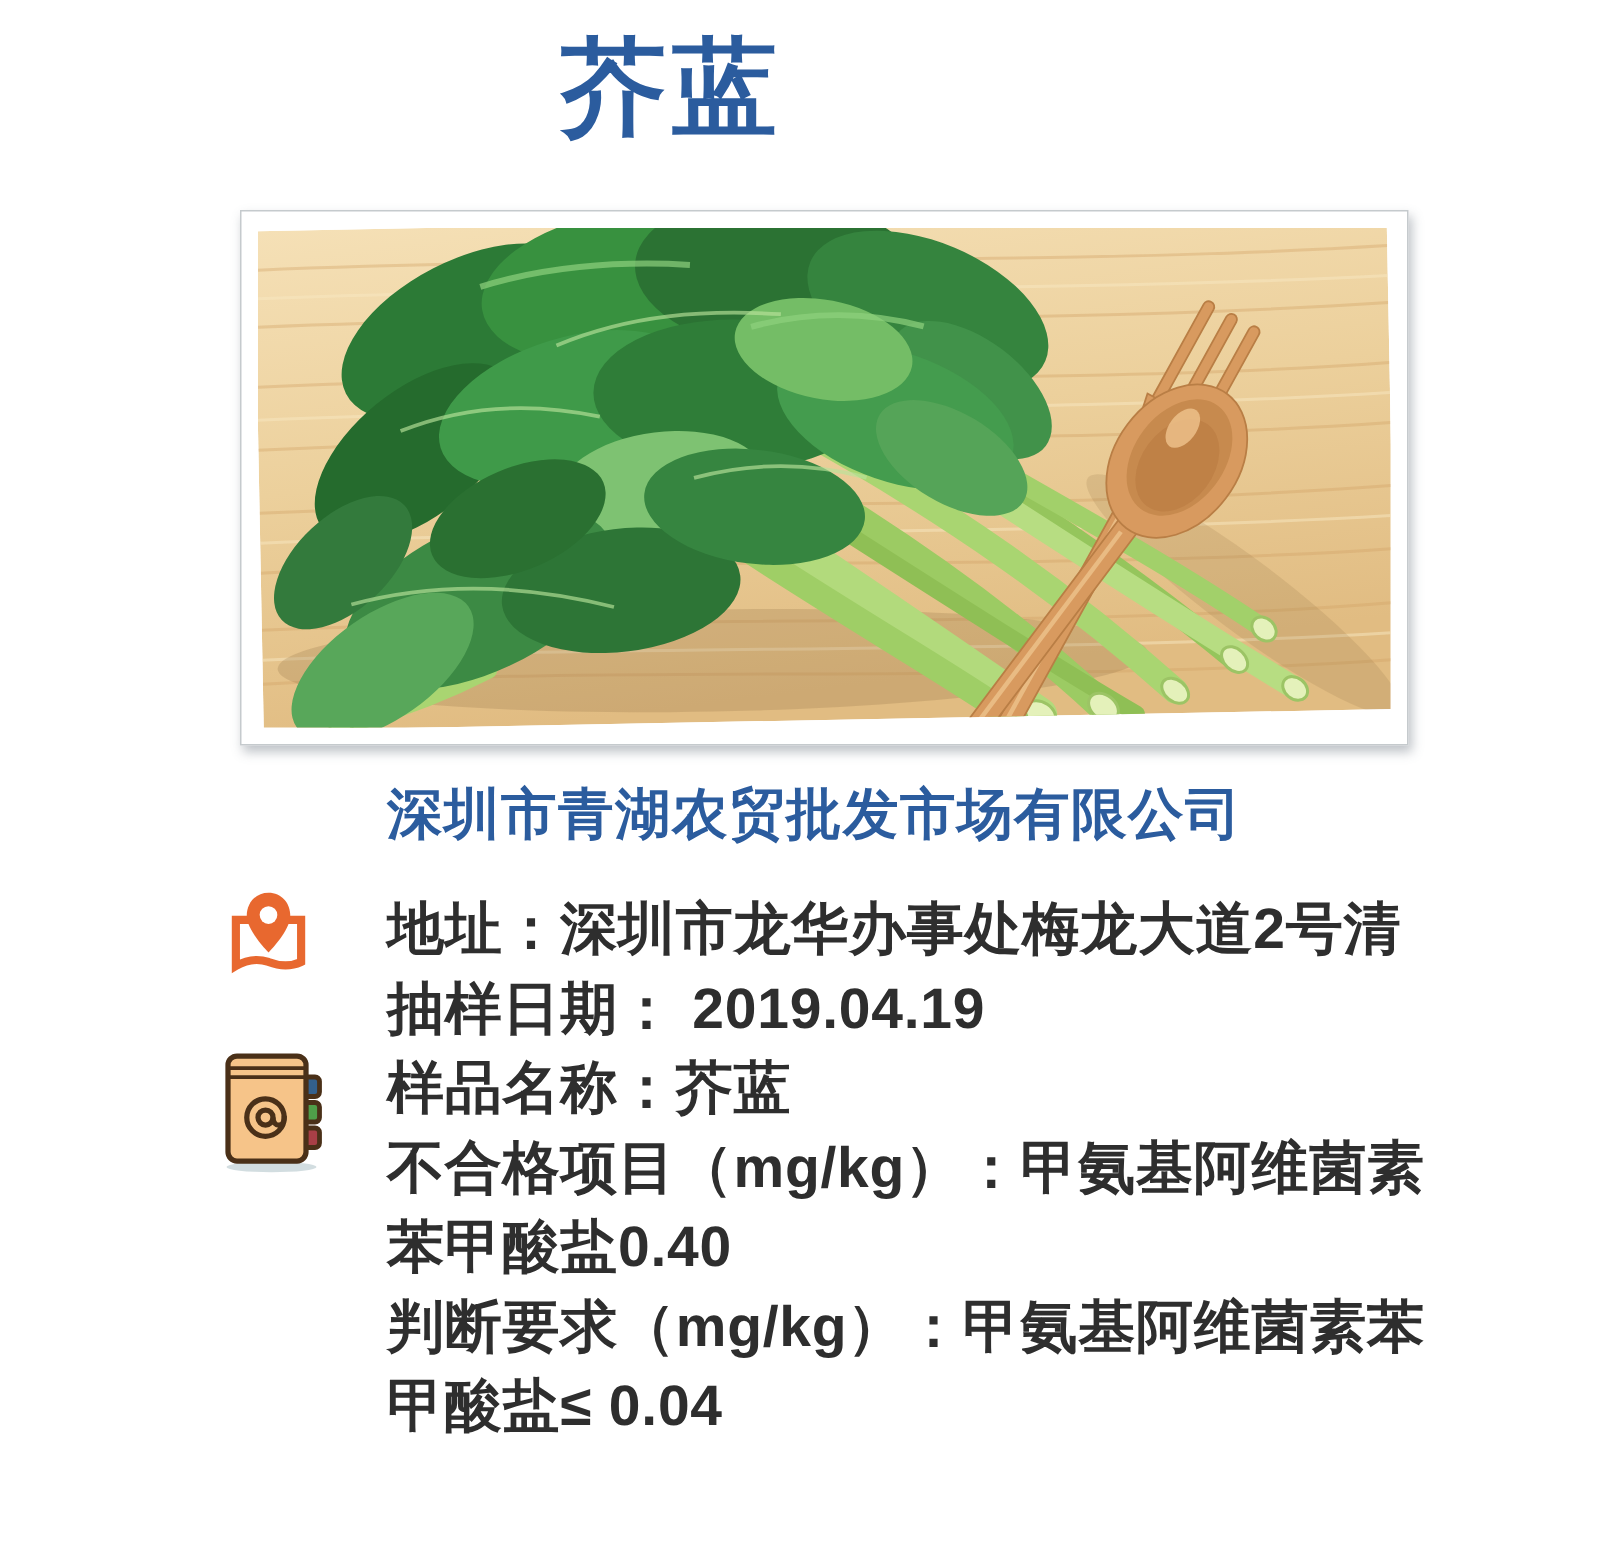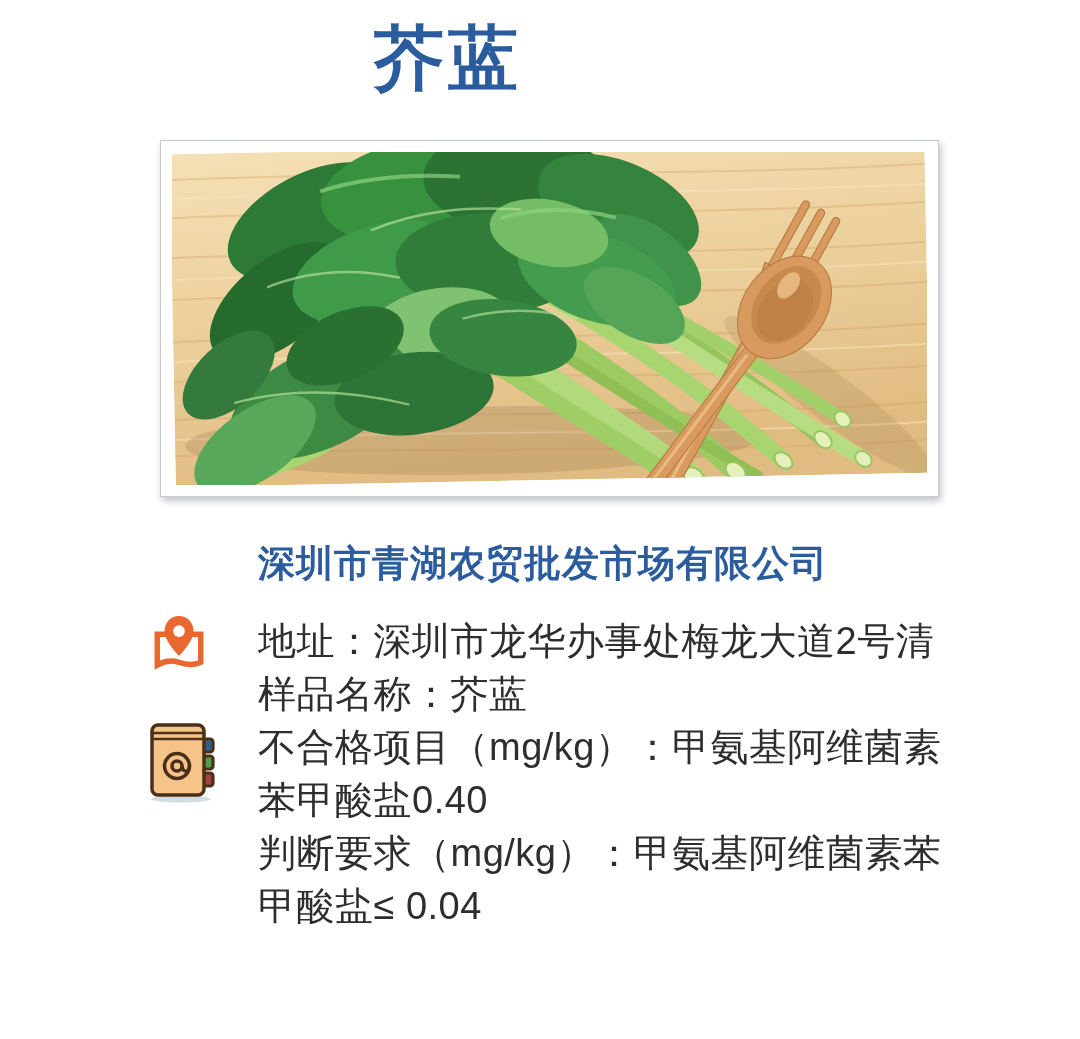--- a/index.html
+++ b/index.html
@@ -33,32 +33,32 @@
   }
   .photo-clip{
     width:755px;height:333px;overflow:hidden;background:#fff;position:relative;
   }
   .photo-clip svg{
     display:block;width:755px;height:333px;
     transform:rotate(-1.1deg);transform-origin:15% 40%;
   }
 
   .company{
-    margin:47px 0 0 258px;
+    margin:26px 0 0 258px;
     font-size:37px;line-height:40px;font-weight:700;
     color:var(--company);letter-spacing:1px;
   }
 
   .info{
     position:relative;
     margin:31px 0 0 145px;
   }
   .info-lines{margin-left:113px;}
   .line{
-    font-size:38px;line-height:53px;font-weight:400;
+    font-size:38px;line-height:53px;font-weight:700;
     color:var(--body_text);letter-spacing:.5px;white-space:nowrap;
   }
   .icon{position:absolute;display:block;}
   .icon-pin{left:5px;top:-2px;width:58px;height:66px;}
   .icon-book{left:2px;top:106px;width:72px;height:82px;}
   .icon svg{display:block;width:100%;height:100%;}
 </style>
 </head>
 <body>
 
@@ -202,20 +202,21 @@
         <g fill="none" stroke="#4a3018" stroke-width="3.5">
           <circle cx="30" cy="45" r="12.5"></circle>
           <circle cx="30" cy="45" r="5"></circle>
           <path d="M35,45 C35,52 43,52 42.5,44"></path>
         </g>
       </svg>
     </span>
 
     <div class="info-lines">
       <div class="line">地址：深圳市龙华办事处梅龙大道2号清</div>
+      <div class="line">抽样日期： 2019.04.19</div>
       <div class="line">样品名称：芥蓝</div>
       <div class="line">不合格项目（mg/kg）：甲氨基阿维菌素</div>
       <div class="line">苯甲酸盐0.40</div>
       <div class="line">判断要求（mg/kg）：甲氨基阿维菌素苯</div>
       <div class="line">甲酸盐≤ 0.04</div>
     </div>
   </div>
 
 </div>
 

